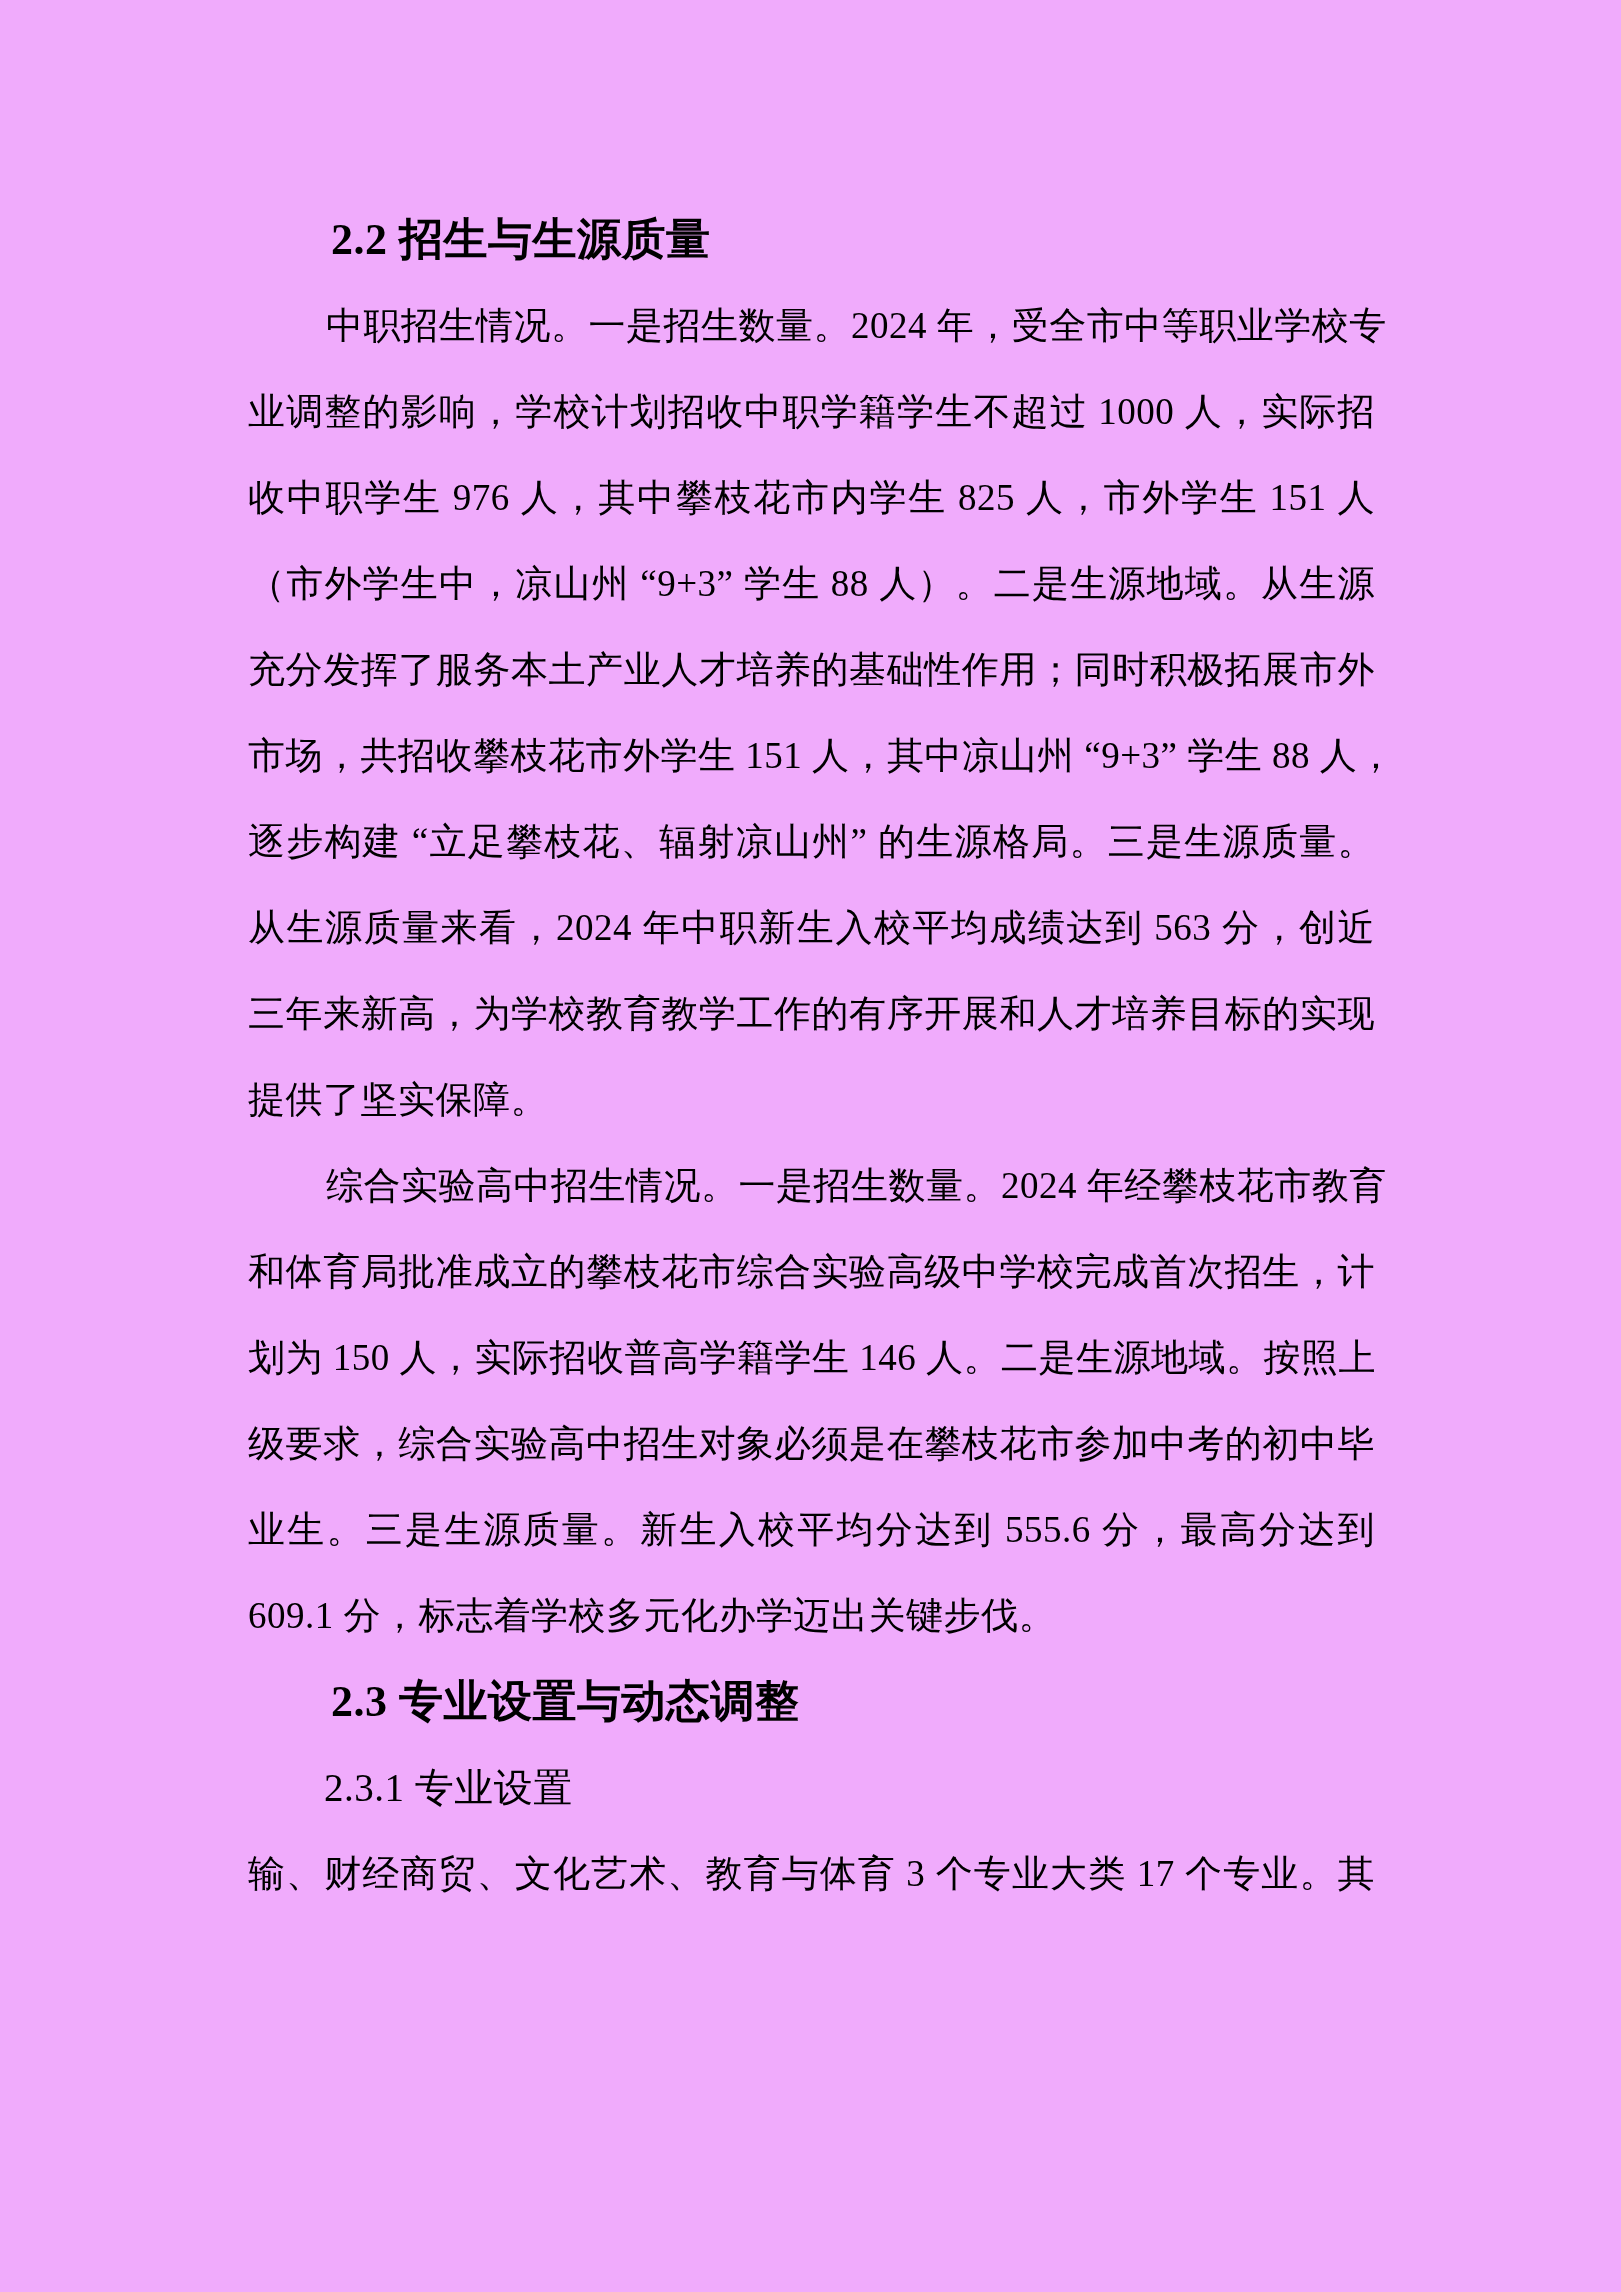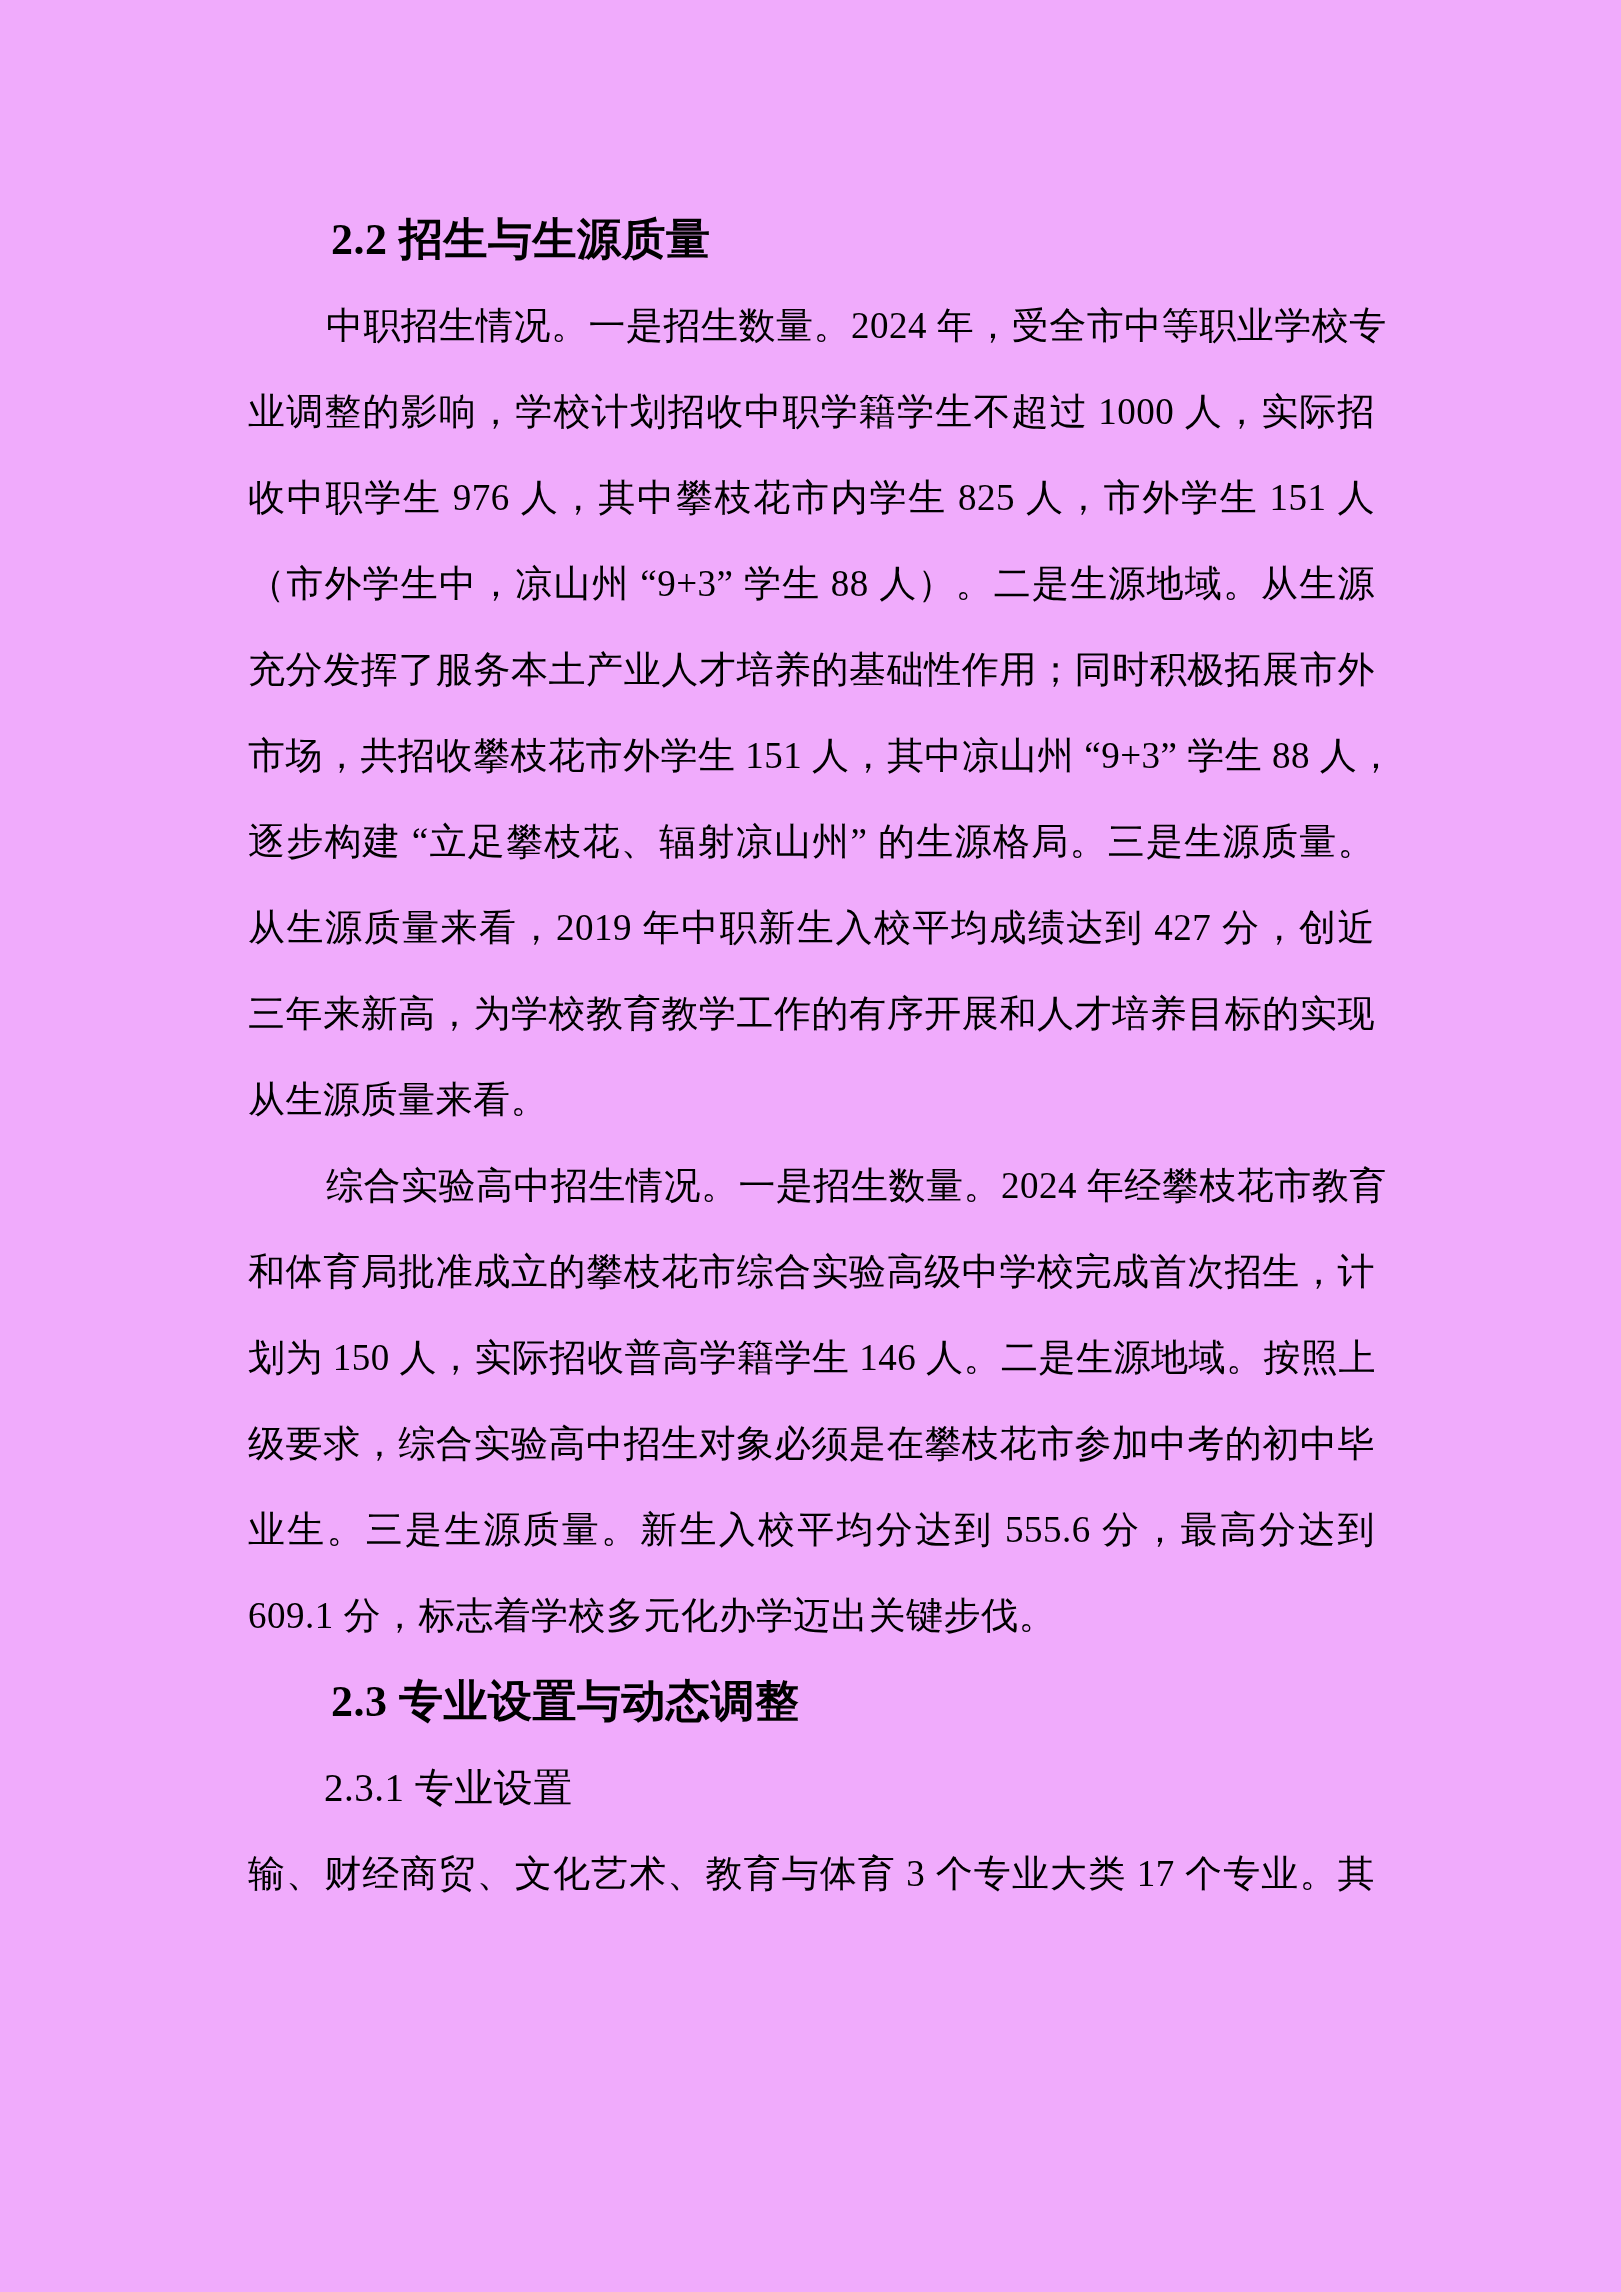--- a/index.html
+++ b/index.html
@@ -66,23 +66,23 @@
 
     <div class="line h1 end">2.2 招生与生源质量</div>
 
     <div class="line indent">中职招生情况。一是招生数量。2024 年，受全市中等职业学校专</div>
     <div class="line">业调整的影响，学校计划招收中职学籍学生不超过 1000 人，实际招</div>
     <div class="line">收中职学生 976 人，其中攀枝花市内学生 825 人，市外学生 151 人</div>
     <div class="line">（市外学生中，凉山州 “9+3” 学生 88 人）。二是生源地域。从生源</div>
     <div class="line">充分发挥了服务本土产业人才培养的基础性作用；同时积极拓展市外</div>
     <div class="line">市场，共招收攀枝花市外学生 151 人，其中凉山州 “9+3” 学生 88 人，</div>
     <div class="line">逐步构建 “立足攀枝花、辐射凉山州” 的生源格局。三是生源质量。</div>
-    <div class="line">从生源质量来看，2019 年中职新生入校平均成绩达到 427 分，创近</div>
+    <div class="line">从生源质量来看，2024 年中职新生入校平均成绩达到 563 分，创近</div>
     <div class="line">三年来新高，为学校教育教学工作的有序开展和人才培养目标的实现</div>
-    <div class="line end">从生源质量来看。</div>
+    <div class="line end">提供了坚实保障。</div>
 
     <div class="line indent">综合实验高中招生情况。一是招生数量。2024 年经攀枝花市教育</div>
     <div class="line">和体育局批准成立的攀枝花市综合实验高级中学校完成首次招生，计</div>
     <div class="line">划为 150 人，实际招收普高学籍学生 146 人。二是生源地域。按照上</div>
     <div class="line">级要求，综合实验高中招生对象必须是在攀枝花市参加中考的初中毕</div>
     <div class="line">业生。三是生源质量。新生入校平均分达到 555.6 分，最高分达到</div>
     <div class="line end">609.1 分，标志着学校多元化办学迈出关键步伐。</div>
 
     <div class="line h1 end">2.3 专业设置与动态调整</div>
 

